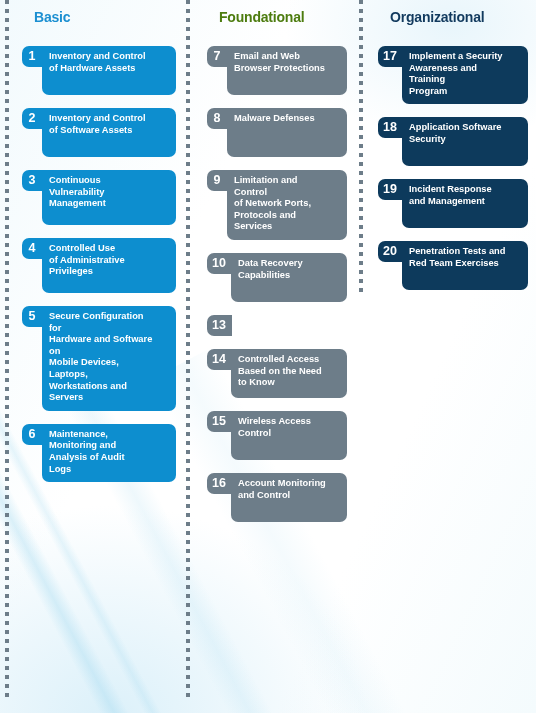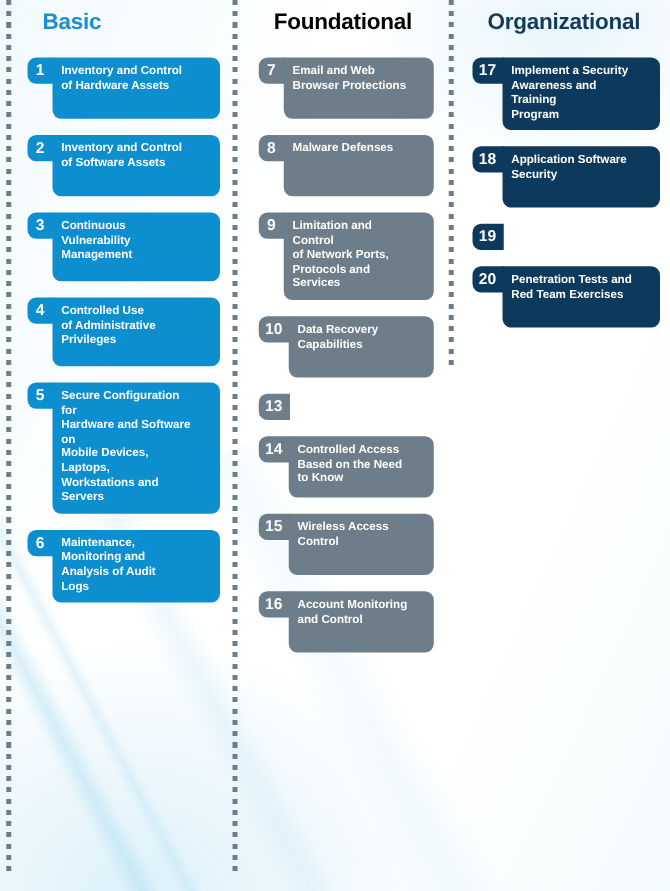--- a/index.html
+++ b/index.html
@@ -92,29 +92,29 @@
   }
   .column {
     position: absolute;
     top: 0;
   }
   .col-basic        { left: 22px;  width: 154px; }
   .col-foundational { left: 207px; width: 140px; }
   .col-organizational { left: 378px; width: 150px; }
 
   .col-title {
-    font-size: 18px;
+    font-size: 14px;
     font-weight: bold;
     letter-spacing: -0.2px;
     line-height: 22px;
     margin: 6px 0 18px 12px;
     white-space: nowrap;
   }
   .col-basic .col-title          { color: #1b8fd1; }
-  .col-foundational .col-title   { color: #000000; }
+  .col-foundational .col-title   { color: #4d7c0f; }
   .col-organizational .col-title { color: #123a5e; }
 
   
   .divider {
     position: absolute;
     z-index: 3;
     width: 4px;
     top: 0;
     background-image: repeating-linear-gradient(
       to bottom,
@@ -338,20 +338,24 @@
       <div class="card wide-tab">
         <div class="card-tab">18</div>
         <div class="card-body" style="min-height:49px">
           <span class="card-label">Application Software
 Security</span>
         </div>
       </div>
 
       <div class="card wide-tab">
         <div class="card-tab">19</div>
+        <div class="card-body" style="min-height:49px">
+          <span class="card-label">Incident Response
+and Management</span>
+        </div>
       </div>
 
       <div class="card wide-tab">
         <div class="card-tab">20</div>
         <div class="card-body" style="min-height:49px">
           <span class="card-label">Penetration Tests and
 Red Team Exercises</span>
         </div>
       </div>
 

